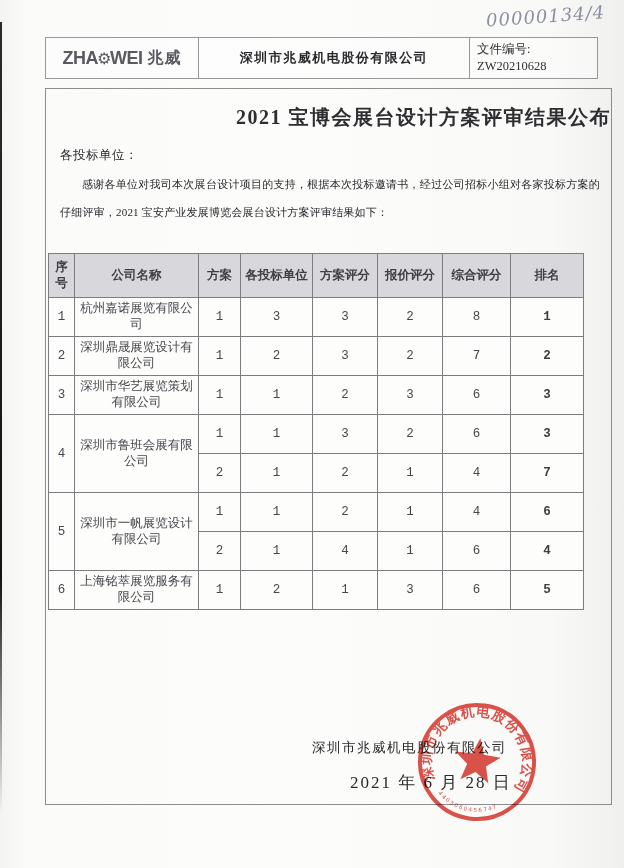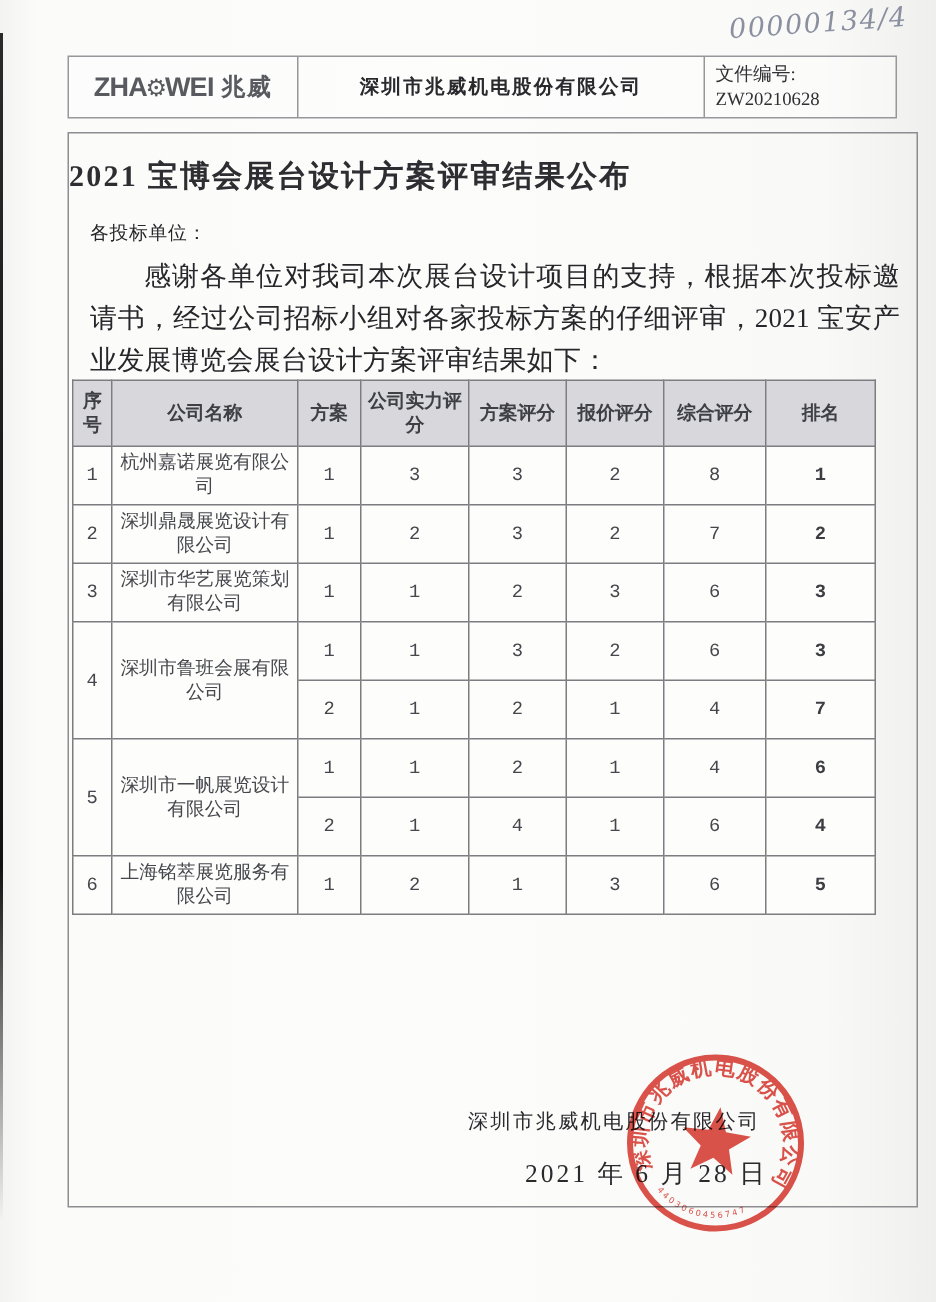--- a/index.html
+++ b/index.html
@@ -38,27 +38,27 @@
   .hdr-file { width:128px; border-left:1.5px solid #97979b; flex-direction:column;
     align-items:flex-start; justify-content:center; padding-left:7px;
     font-size:12.5px; color:#303034; line-height:17px;text-align:center; }
 
   
   .content-box {
     position:absolute; left:45px; top:88px; width:567px; height:717px;
     border:1.5px solid #8d8d91; overflow:visible;
   }
   .doc-title {
-    margin-top:15px; text-align:left; font-size:20px; font-weight:700;
+    margin-top:15px; text-align:right; font-size:20px; font-weight:700;
     color:#2d2d32; letter-spacing:1.5px;
   }
   .salutation { position:absolute; left:14px; top:58px; font-size:12.5px; color:#27272b; letter-spacing:.5px; }
   .body-par {
     position:absolute; left:14px; top:81px; width:540px;
-    font-size:18px; color:#27272b; line-height:28px;
+    font-size:11px; color:#27272b; line-height:28px;
     text-indent:2em; text-align:justify; letter-spacing:.2px;
   }
 
   
   table.results {
     position:absolute; left:2px; top:164px; width:535px;
     border-collapse:collapse; table-layout:fixed;
     font-family:Liberation Mono, monospace;
     color:#46474c;
   }
@@ -127,21 +127,21 @@
           <col style="width:65px">
           <col style="width:65px">
         <col style="width:68px">
           <col style="width:73px">
       </colgroup>
       <thead>
         <tr>
             <th>序号</th>
             <th>公司名称</th>
             <th>方案</th>
-            <th>公司实力评分</th>
+            <th>各投标单位</th>
             <th>方案评分</th>
             <th>报价评分</th>
             <th>综合评分</th>
             <th>排名</th>
           </tr>
       </thead>
       <tbody>
           <tr>
             <td class="c-no">1</td>
             <td class="c-company">杭州嘉诺展览有限公司</td>

